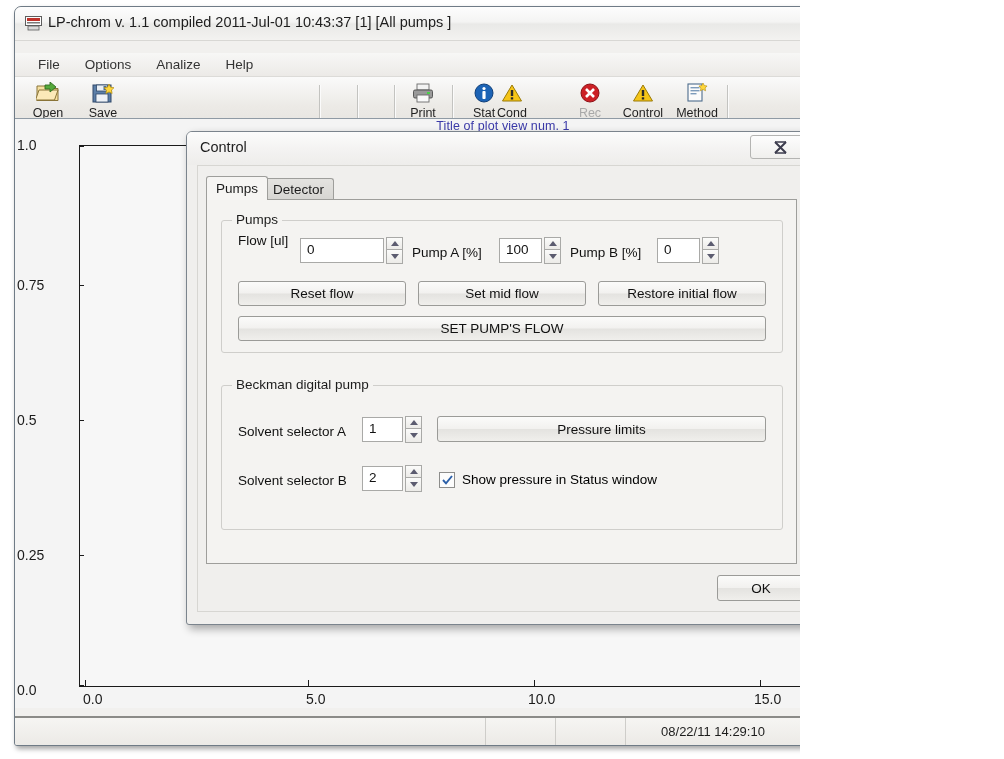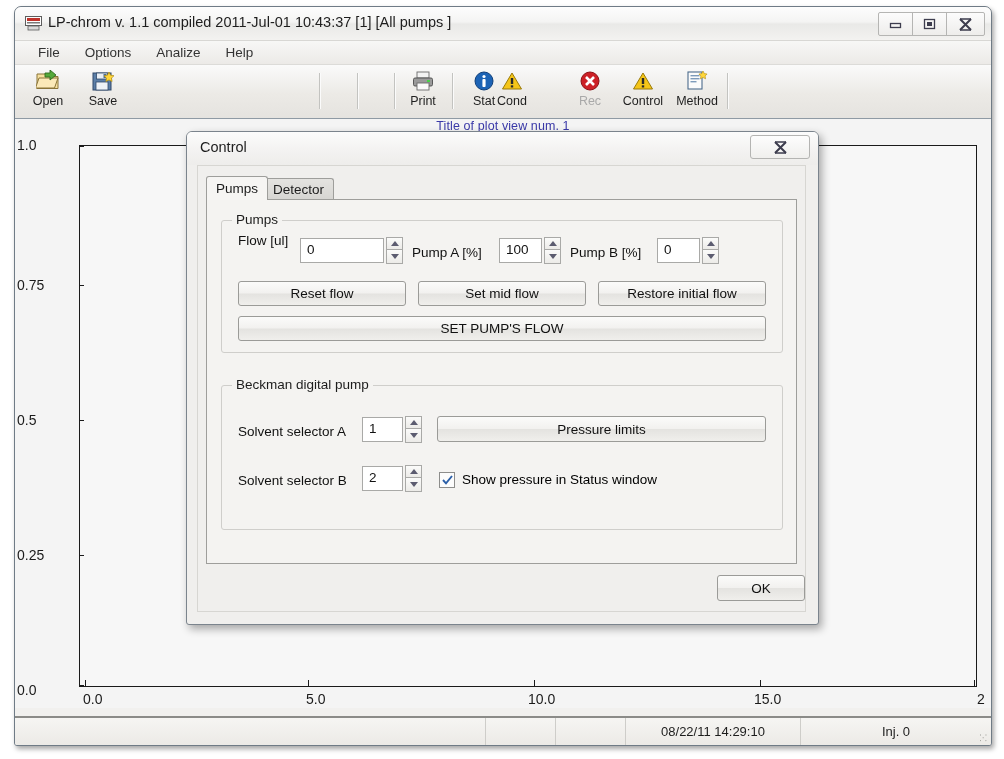--- a/index.html
+++ b/index.html
@@ -2,21 +2,21 @@
 <html><head>
 <meta charset="utf-8">
 <style>
   html, body {
     margin: 0; padding: 0;
     background: #ffffff;
     font-family: "Liberation Sans", sans-serif;
   }
   #root {
     position: relative;
-    width: 1004px; height: 759px;
+    width: 800px; height: 759px;
     overflow: hidden;
     background: #ffffff;
   }
 
   
   .app-window {
     position: absolute;
     left: 14px; top: 6px;
     width: 976px; height: 738px;
     border: 1px solid #6f7b86;
@@ -56,20 +56,21 @@
   .win-btn.first { border-radius: 2px 0 0 2px; }
   .win-btn.last  { border-radius: 0 2px 2px 0; width: 37px; }
 
   
   .menubar {
     height: 23px;
     background: linear-gradient(to bottom,#f7f7f6,#eceae7);
     border-bottom: 1px solid #dcdbd8;
     display: flex; align-items: center;
     padding-left: 22px;
+    margin-top: 12px;
   }
   .menu-item {
     font-size: 13.5px; color: #333;
     padding: 2px 13px 3px 1px;
     margin-right: 11px;
     white-space: nowrap;
   }
 
   
   .toolbar {

